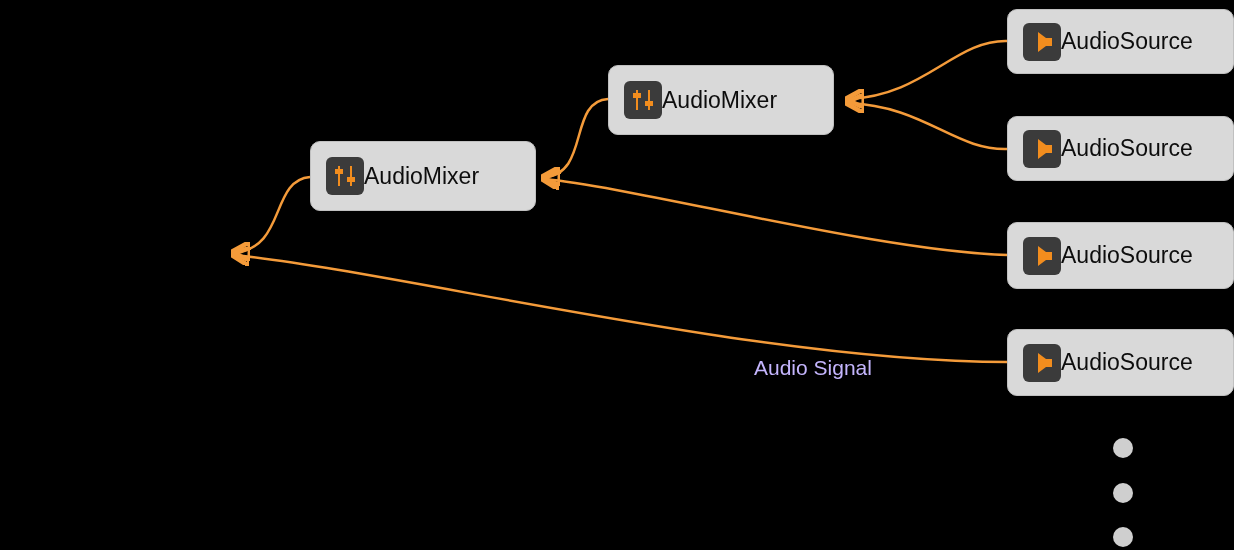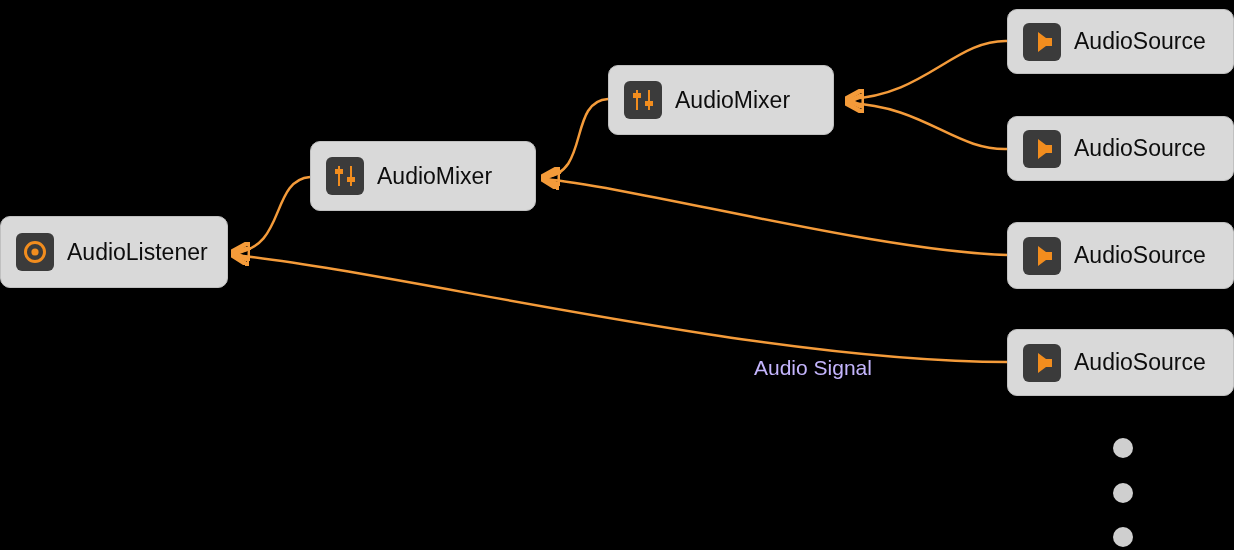--- a/index.html
+++ b/index.html
@@ -25,21 +25,20 @@
   .edges path {
     fill: none;
     stroke: #F49B3A;
     stroke-width: 2.5;
   }
   .node {
     position: absolute;
     z-index: 2;
     display: flex;
     align-items: center;
-    gap: 13px;
     padding-left: 15px;
     box-sizing: border-box;
     background: #d9d9d9;
     border: 1px solid #c0c0c0;
     border-radius: 10px;
   }
   .node .icon-box {
     width: 38px;
     height: 38px;
     flex: 0 0 38px;
@@ -95,29 +94,20 @@
       </marker>
     </defs>
     <path d="M1008,41 C955,39 925,96 848,99" marker-end="url(#arrow)"></path>
     <path d="M1008,149 C955,151 925,106 848,103" marker-end="url(#arrow)"></path>
     <path d="M608,99 C568,101 590,175 544,177" marker-end="url(#arrow)"></path>
     <path d="M1008,255 C880,252 640,188 544,179" marker-end="url(#arrow)"></path>
     <path d="M310,177 C270,180 286,250 234,252" marker-end="url(#arrow)"></path>
     <path d="M1008,362 C760,362 400,272 234,255" marker-end="url(#arrow)"></path>
   </svg>
 
-  <div class="node n-listener">
-    <span class="icon-box">
-      <svg width="36" height="36" viewBox="0 0 36 36">
-        <circle cx="18" cy="18" r="9.5" fill="none" stroke="#F28D1E" stroke-width="3"></circle>
-        <circle cx="18" cy="18" r="3.6" fill="#F28D1E"></circle>
-      </svg>
-    </span>
-    <span class="node-label">AudioListener</span>
-  </div>
 
   <div class="node n-mixer-l">
     <span class="icon-box">
       <svg width="36" height="36" viewBox="0 0 36 36">
         <g stroke="#F28D1E" stroke-width="2">
           <line x1="12" y1="8" x2="12" y2="28"></line>
           <line x1="24" y1="8" x2="24" y2="28"></line>
         </g>
         <rect x="8" y="11" width="8" height="5" fill="#F28D1E"></rect>
         <rect x="20" y="19" width="8" height="5" fill="#F28D1E"></rect>

